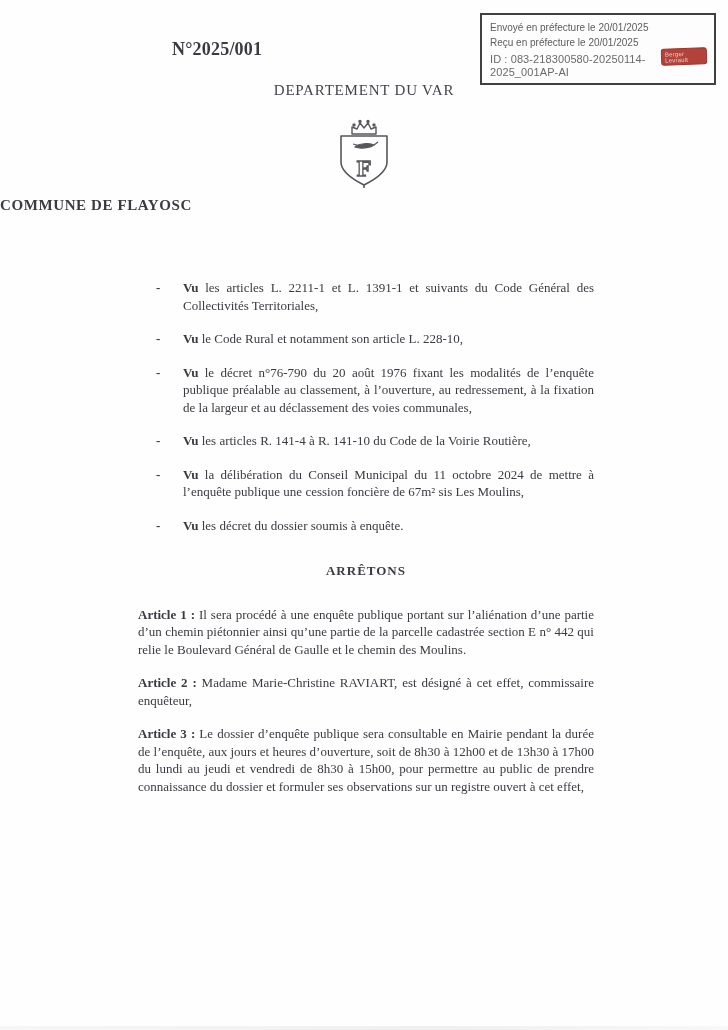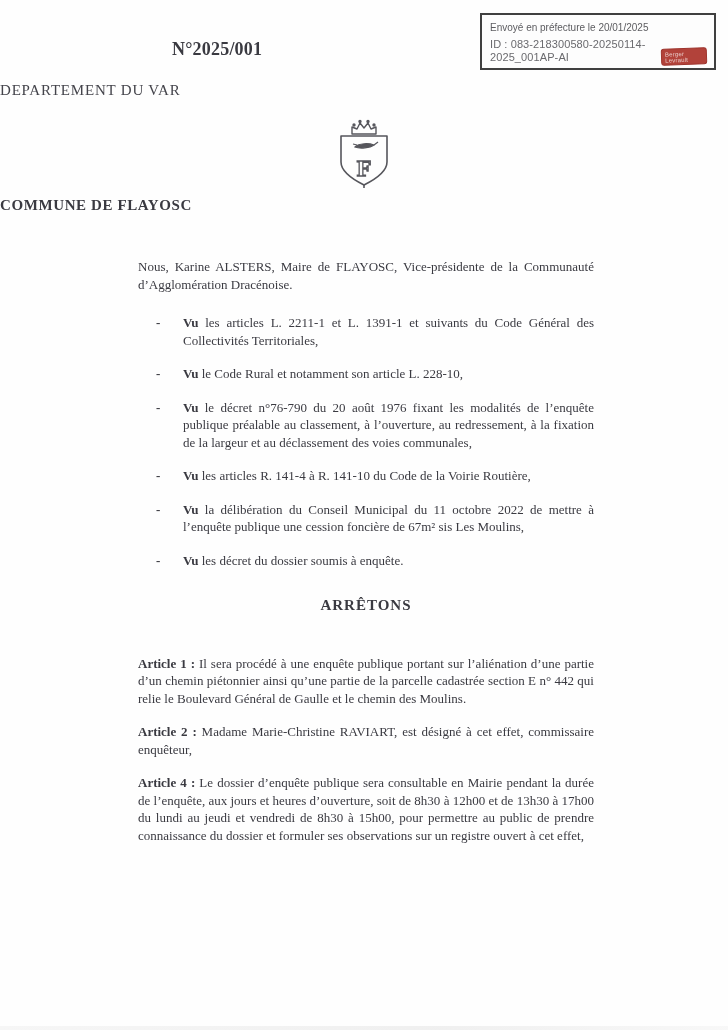--- a/index.html
+++ b/index.html
@@ -39,21 +39,21 @@
     font-family:"Liberation Sans", sans-serif; letter-spacing:0.2px;
   }
 
   
   .doc-number {
     position:absolute; left:164px; top:39px;
     font-size:18px; font-weight:bold; letter-spacing:0.2px;margin-left:8px;
   }
   .department {
     position:absolute; top:82px; left:0; width:100%;
-    text-align:left; font-size:15px; letter-spacing:0.8px;
+    text-align:center; font-size:15px; letter-spacing:0.8px;
     color:#44444b;
   }
   .crest {
     position:absolute; top:118px; left:50%; transform:translateX(-50%);
   }
   .commune {
     position:absolute; top:197px; left:0; width:100%;
     text-align:left; font-size:15px; font-weight:bold; letter-spacing:0.6px;
   }
 
@@ -65,40 +65,41 @@
   .preamble { margin:0; }
 
   ul.vu-list { list-style:none; margin:21px 0 0 0; padding:0 0 0 45px; }
   ul.vu-list li { position:relative; margin-bottom:16px; }
   ul.vu-list li .dash {
     position:absolute; left:-27px; top:0; font-weight:bold;
   }
   .lead { font-weight:bold; }
 
   .arretons {
-    margin:28px 0 40px 0;
-    text-align:center; font-size:15px; font-weight:bold; letter-spacing:1px;
+    margin:28px 0 26px 0;
+    text-align:center; font-size:13px; font-weight:bold; letter-spacing:1px;
   }
 
   .article { margin:0 0 16px 0; }
 
   
   .scan-edge {
     position:absolute; bottom:0; left:0; width:100%; height:4px;
     background:linear-gradient(to right, #f4f4f4 0%, #ececec 60%, #f6f6f6 100%);
     opacity:0.8;
   }
 </style>
 </head>
 <body>
 
 <div class="page">
 
   <div class="stamp">
     <div class="line">Envoyé en préfecture le 20/01/2025</div>
+    <div class="line">Reçu en préfecture le 20/01/2025</div>
     <div class="id-line">ID : 083-218300580-20250114-2025_001AP-AI</div>
     <div class="badge">
       <span>Berger</span>
       <span>Levrault</span>
     </div>
   </div>
 
   <div class="doc-number">N°2025/001</div>
   <div class="department">DEPARTEMENT DU VAR</div>
 
@@ -123,57 +124,56 @@
       </g>
 
       <text x="31" y="58" text-anchor="middle" font-family="Liberation Serif, serif" font-size="24" font-weight="bold" fill="#fbfbfb" stroke="#56565c" stroke-width="1.3">F</text>
     </svg>
   </div>
 
   <div class="commune">COMMUNE DE FLAYOSC</div>
 
   <div class="content">
 
-    <p class="preamble">Nous, Karine ALSTERS, Maire de FLAYOSC, Vice-présidente de la Communauté d’Agglomération Dracénoise.</p>
 
     <ul class="vu-list">
       <li>
         <span class="dash">-</span>
         <span class="lead">Vu</span><span> les articles L. 2211-1 et L. 1391-1 et suivants du Code Général des Collectivités Territoriales,</span>
       </li>
       <li>
         <span class="dash">-</span>
         <span class="lead">Vu</span><span> le Code Rural et notamment son article L. 228-10,</span>
       </li>
       <li>
         <span class="dash">-</span>
         <span class="lead">Vu</span><span> le décret n°76-790 du 20 août 1976 fixant les modalités de l’enquête publique préalable au classement, à l’ouverture, au redressement, à la fixation de la largeur et au déclassement des voies communales,</span>
       </li>
       <li>
         <span class="dash">-</span>
         <span class="lead">Vu</span><span> les articles R. 141-4 à R. 141-10 du Code de la Voirie Routière,</span>
       </li>
       <li>
         <span class="dash">-</span>
-        <span class="lead">Vu</span><span> la délibération du Conseil Municipal du 11 octobre 2022 de mettre à l’enquête publique une cession foncière de 67m² sis Les Moulins,</span>
+        <span class="lead">Vu</span><span> la délibération du Conseil Municipal du 11 octobre 2024 de mettre à l’enquête publique une cession foncière de 67m² sis Les Moulins,</span>
       </li>
       <li>
         <span class="dash">-</span>
         <span class="lead">Vu</span><span> les décret du dossier soumis à enquête.</span>
       </li>
     </ul>
 
     <div class="arretons">ARRÊTONS</div>
 
     <p class="article">
       <span class="lead">Article 1 :</span><span> Il sera procédé à une enquête publique portant sur l’aliénation d’une partie d’un chemin piétonnier ainsi qu’une partie de la parcelle cadastrée section E n° 442 qui relie le Boulevard Général de Gaulle et le chemin des Moulins.</span>
     </p>
     <p class="article">
       <span class="lead">Article 2 :</span><span> Madame Marie-Christine RAVIART, est désigné à cet effet, commissaire enquêteur,</span>
     </p>
     <p class="article">
-      <span class="lead">Article 4 :</span><span> Le dossier d’enquête publique sera consultable en Mairie pendant la durée de l’enquête, aux jours et heures d’ouverture, soit de 8h30 à 12h00 et de 13h30 à 17h00 du lundi au jeudi et vendredi de 8h30 à 15h00, pour permettre au public de prendre connaissance du dossier et formuler ses observations sur un registre ouvert à cet effet,</span>
+      <span class="lead">Article 3 :</span><span> Le dossier d’enquête publique sera consultable en Mairie pendant la durée de l’enquête, aux jours et heures d’ouverture, soit de 8h30 à 12h00 et de 13h30 à 17h00 du lundi au jeudi et vendredi de 8h30 à 15h00, pour permettre au public de prendre connaissance du dossier et formuler ses observations sur un registre ouvert à cet effet,</span>
     </p>
 
   </div>
 
   <div class="scan-edge"></div>
 </div>
 
 </body></html>

